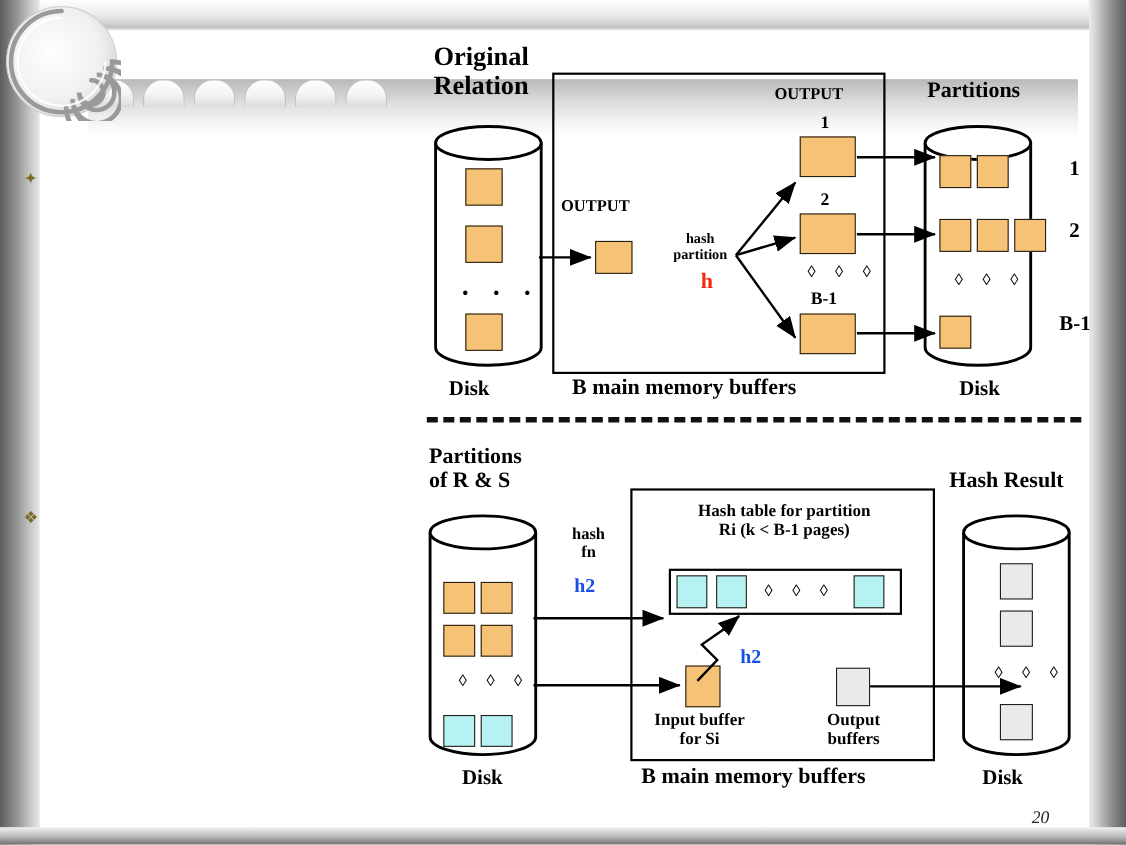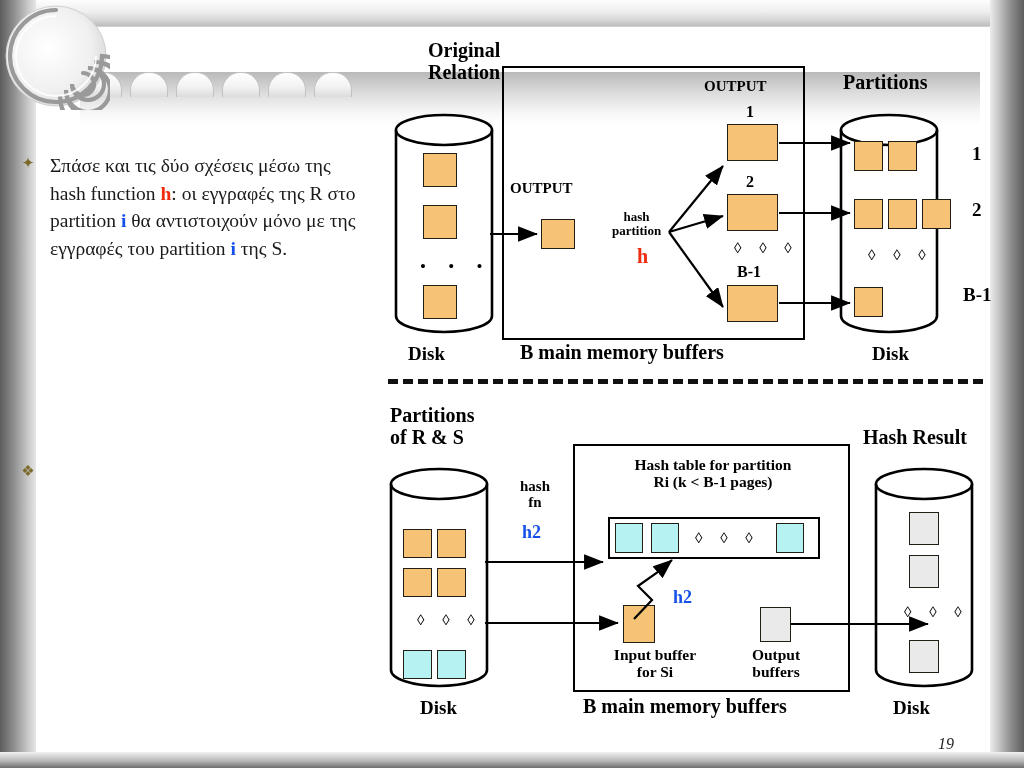--- a/index.html
+++ b/index.html
@@ -118,33 +118,32 @@
     </defs>
     <circle cx="54" cy="54" r="50" fill="url(#spg)" stroke="#d0d0d0" stroke-width="1"></circle>
     <path d="M54 8 A46 46 0 1 0 100 54 A40 40 0 1 1 58 94 A34 34 0 1 0 92 60 A28 28 0 1 1 64 88 A22 22 0 1 0 86 66 A16 16 0 1 1 70 82 A11 11 0 1 0 81 71" fill="none" stroke="#9a9a9a" stroke-width="4.2" stroke-linecap="round"></path>
     <path d="M54 14 A40 40 0 1 0 94 54" fill="none" stroke="#ffffff" stroke-width="2" opacity=".85"></path>
   </svg>
 
 
   <div class="bullet-block" style="top:152px;">
     <div class="bullet-row">
       <span class="bullet-mark">✦</span>
-      <span class="bullet-text">Σπάσε και τις δύο σχέσεις μέσω της&nbsp; hash function <span class="hi-red">h</span>: οι εγγραφές της R στο partition <span class="hi-blue">i</span> θα αντιστοιχούν μόνο με της εγγραφές του partition <span class="hi-blue">i</span> της S.</span>
     </div>
   </div>
 
   <div class="bullet-block" style="top:460px;">
     <div class="bullet-row">
       <span class="bullet-mark">❖</span>
     </div>
   </div>
 
   <div class="diagram" style="left:380px;top:20px;width:630px;height:345px;">
 
-    <div class="lbl" style="left:14px;top:20px;font-size:20px;margin-left:34px;">
+    <div class="lbl" style="left:14px;top:20px;font-size:24px;">
       <span>Original</span><br>
       <span>Relation</span>
     </div>
 
     <div class="lbl" style="left:463px;top:52px;font-size:20px;">Partitions</div>
 
     <div class="frame" style="left:122px;top:46px;width:303px;height:274px;"></div>
 
     <div class="lbl" style="left:324px;top:58px;font-size:15px;">OUTPUT</div>
     <div class="lbl" style="left:130px;top:160px;font-size:15px;">OUTPUT</div>
@@ -241,21 +240,21 @@
 
     <div class="lbl" style="left:140px;top:78px;font-size:15px;text-align:center;">
       <span>hash</span><br>
       <span>fn</span>
     </div>
     <div class="lbl" style="left:142px;top:123px;font-size:18px;color:#1550e8;">h2</div>
 
     <div class="lbl" style="left:293px;top:188px;font-size:18px;color:#1550e8;">h2</div>
 
     <div class="box ob" style="left:243px;top:205px;width:32px;height:38px;"></div>
-    <div class="lbl" style="left:223px;top:247px;font-size:15.5px;text-align:center;width:104px;">
+    <div class="lbl" style="left:204px;top:247px;font-size:15.5px;text-align:center;width:104px;">
       <span>Input buffer</span><br>
       <span>for Si</span>
     </div>
 
     <div class="box gb" style="left:380px;top:207px;width:31px;height:35px;"></div>
     <div class="lbl" style="left:355px;top:247px;font-size:15.5px;text-align:center;width:82px;">
       <span>Output</span><br>
       <span>buffers</span>
     </div>
 
@@ -294,15 +293,15 @@
       <line x1="105" y1="162" x2="223" y2="162" stroke="#000" stroke-width="2.2" marker-end="url(#ah2)"></line>
 
       <line x1="105" y1="223" x2="238" y2="223" stroke="#000" stroke-width="2.2" marker-end="url(#ah2)"></line>
 
       <polyline points="254,219 272,200 258,186 278,172 292,160" fill="none" stroke="#000" stroke-width="2.2" marker-end="url(#ah2)"></polyline>
 
       <line x1="411" y1="224" x2="548" y2="224" stroke="#000" stroke-width="2.2" marker-end="url(#ah2)"></line>
     </svg>
   </div>
 
-  <div class="pagenum" style="left:938px;top:735px;">19</div>
+  <div class="pagenum" style="left:938px;top:735px;">20</div>
 
 </div>
 
 </body></html>

